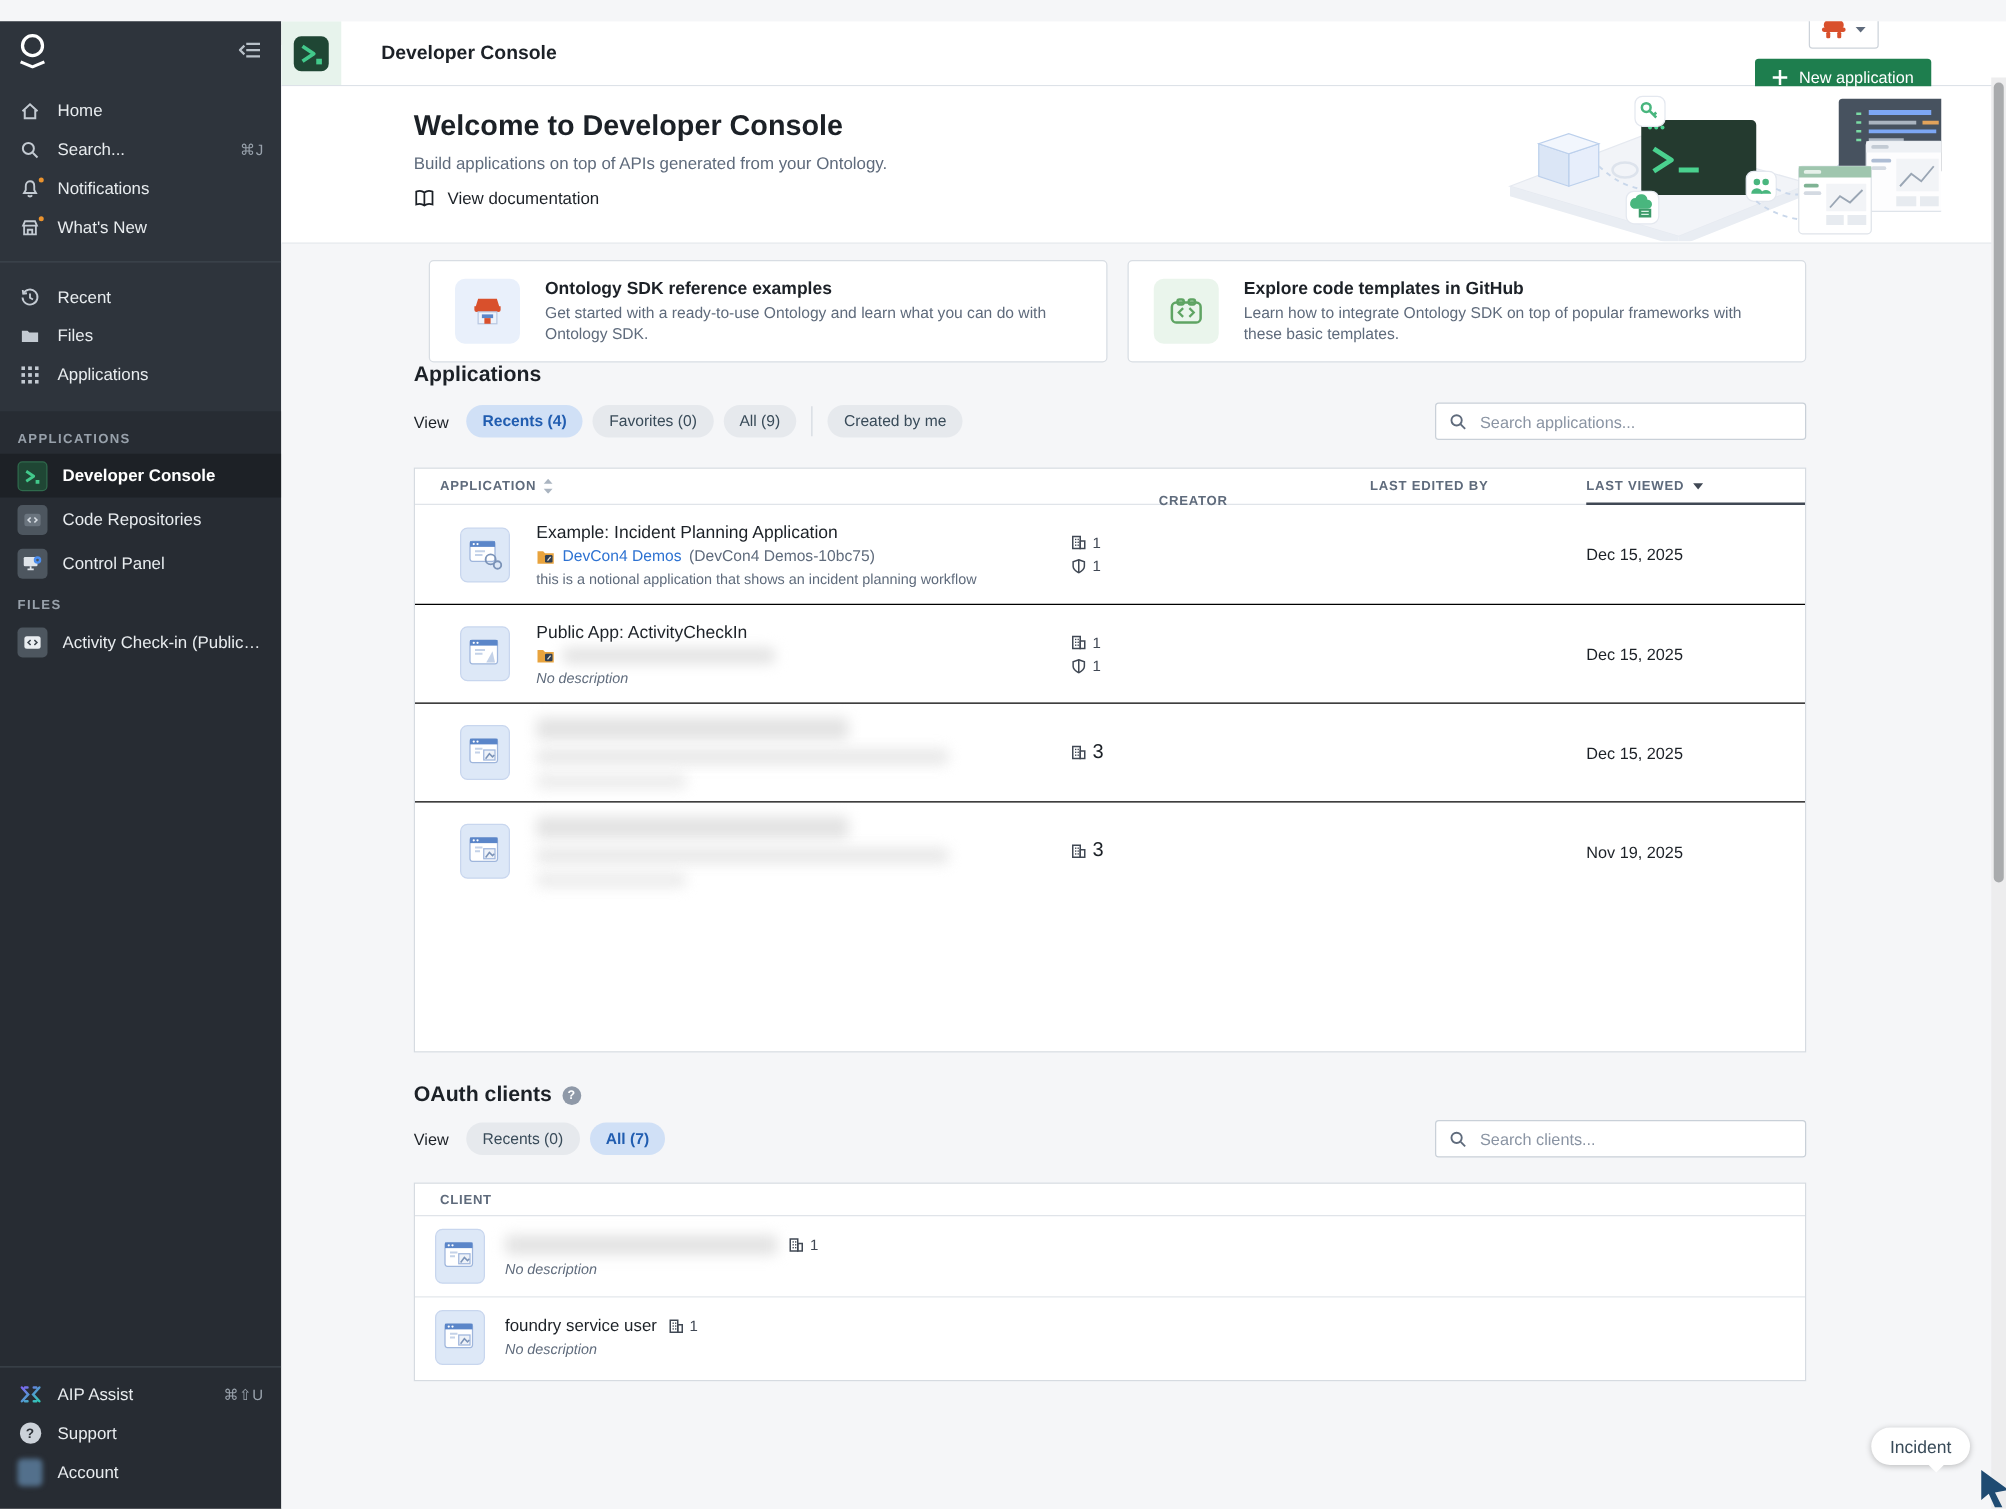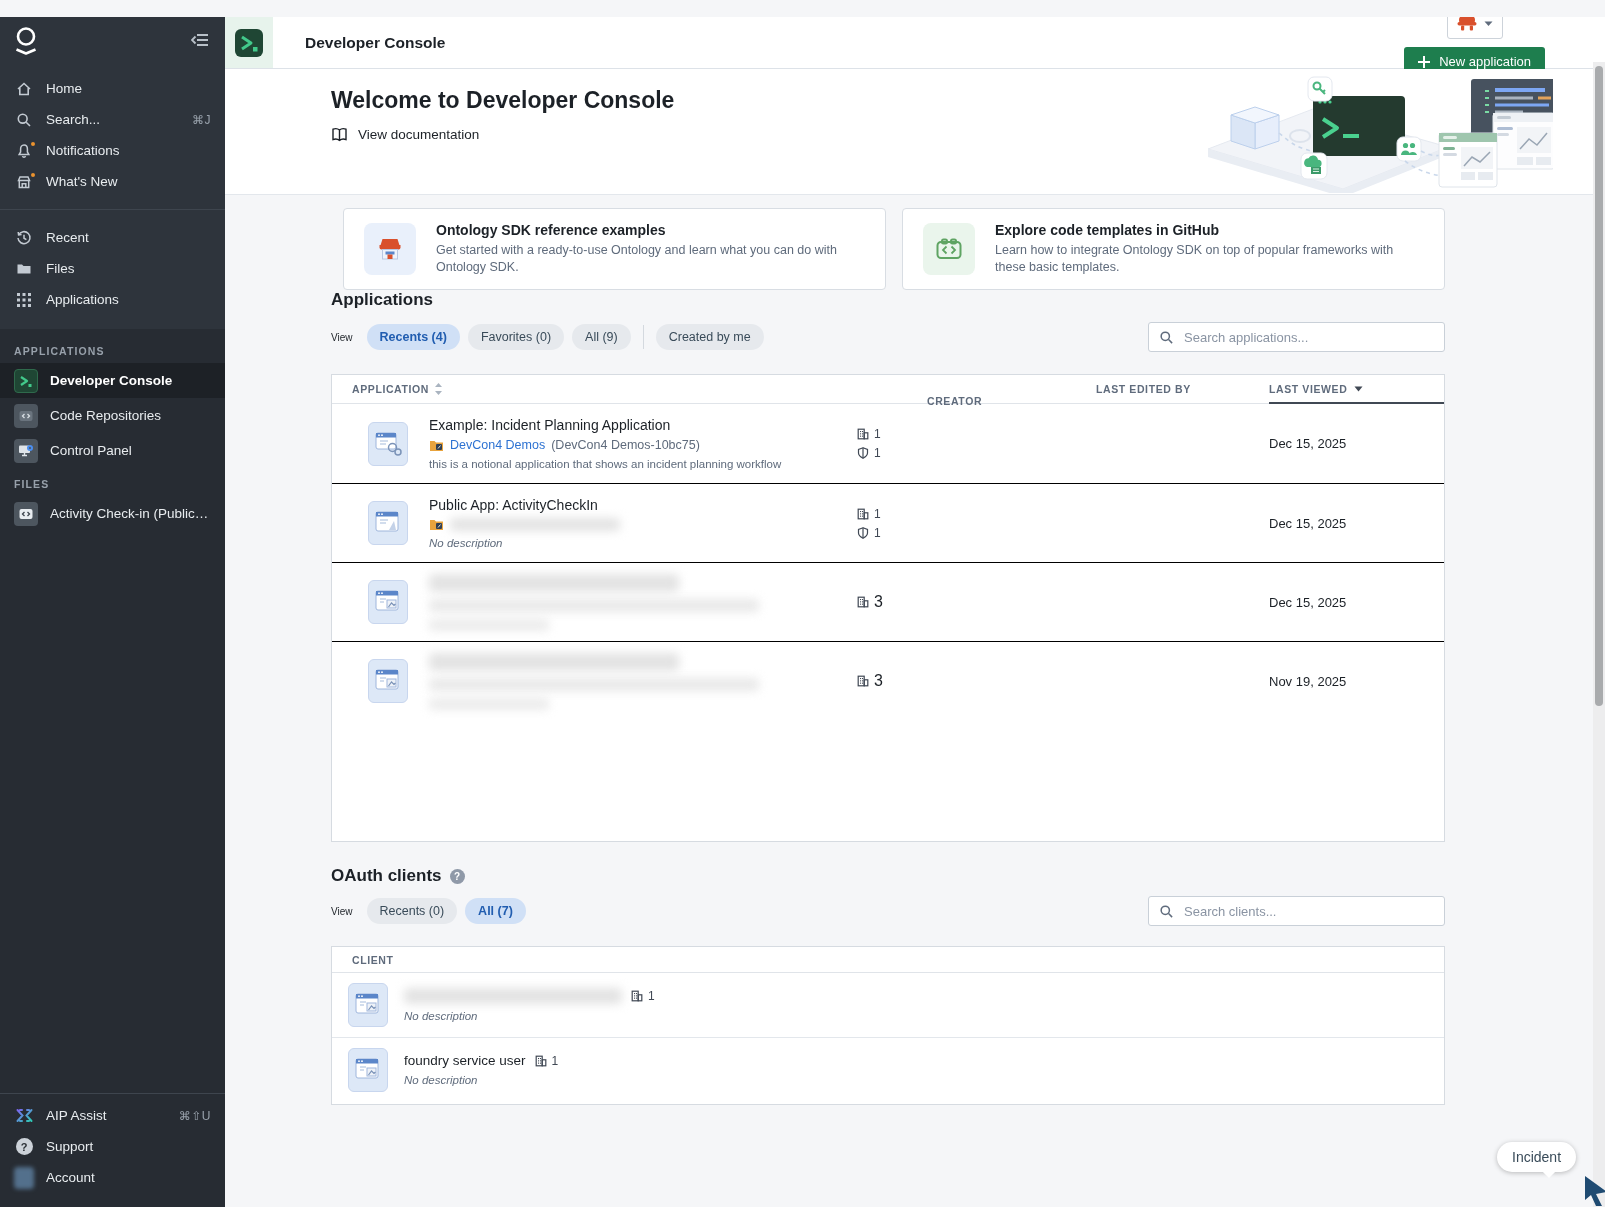--- a/index.html
+++ b/index.html
@@ -55,21 +55,21 @@
   .cards { display:flex; gap:16px; margin-top:13px;padding-left:12px; }
   .card { flex:1; height:82px; background:#fff; border:1px solid #d8dde3; border-radius:4px;
     display:flex; align-items:center; gap:20px; padding:0 20px; cursor:pointer; }
   .card-ic { width:52px; height:52px; border-radius:8px; display:flex; align-items:center; justify-content:center; flex:none; }
   .card-ic.blue { background:#e9f0fb; }
   .card-ic.green { background:#eaf5ec; }
   .card-title { font-size:14px; font-weight:bold; }
   .card-desc { font-size:12.5px; color:#5f6b7c; margin-top:4px; line-height:1.35; max-width:580px; }
   .apps-title { margin-top:22px; }
   .filter-row { display:flex; align-items:center; margin-top:12px; }
-  .view-label { font-size:10px; margin-right:14px; }
+  .view-label { font-size:13px; margin-right:14px; }
   .pill { height:26px; border-radius:13px; background:#e6e9ed; color:#394b59; font-size:12.5px;
     display:flex; align-items:center; padding:0 13px; margin-right:8px; cursor:pointer; white-space:nowrap; }
   .pill.sel { background:#d0e0f6; color:#215db0; font-weight:bold; }
   .vsep { width:1px; height:24px; background:#d4d9df; margin:0 12px 0 4px; }
   .searchbox { margin-left:auto; width:297px; height:30px; background:#fff; border:1px solid #c9d0d8; border-radius:3px;
     display:flex; align-items:center; gap:8px; padding:0 10px; }
   .searchbox input { border:none; outline:none; flex:1; font-size:13px; font-family:inherit; color:#8b5cf6; background:transparent; }
   .searchbox input::placeholder { color:#8a94a3; }
   
   .tablecard { margin-top:22px; background:#fff; border:1px solid #d6dbe1; }
@@ -329,20 +329,21 @@
         <svg width="12" height="12" viewBox="0 0 12 12">
             <path d="M6 0 V12 M0 6 H12" stroke="#fff" stroke-width="2"></path>
           </svg>
         <span>New application</span>
       </button>
     </div>
   </header>
 
   <section class="welcome">
     <div class="w-title">Welcome to Developer Console</div>
+    <div class="w-sub">Build applications on top of APIs generated from your Ontology.</div>
     <div class="w-doc">
       <svg width="17" height="15" viewBox="0 0 17 15">
           <path d="M8.5 3 C6.6 1.4 3.8 1.5 2 2.2 V12.6 C3.8 11.9 6.6 11.9 8.5 13.4 C10.4 11.9 13.2 11.9 15 12.6 V2.2 C13.2 1.5 10.4 1.4 8.5 3 Z M8.5 3 V13.4" fill="none" stroke="#1c2127" stroke-width="1.4"></path>
         </svg>
       <span>View documentation</span>
     </div>
     <div class="illu">
       <svg width="360" height="122" viewBox="0 0 360 122">
         <polygon points="15,78 120,38 255,76 150,118" fill="#f2f4f8" stroke="#e5e9f0"></polygon>
         <polygon points="15,78 15,86 150,126 150,118" fill="#e9edf3"></polygon>

